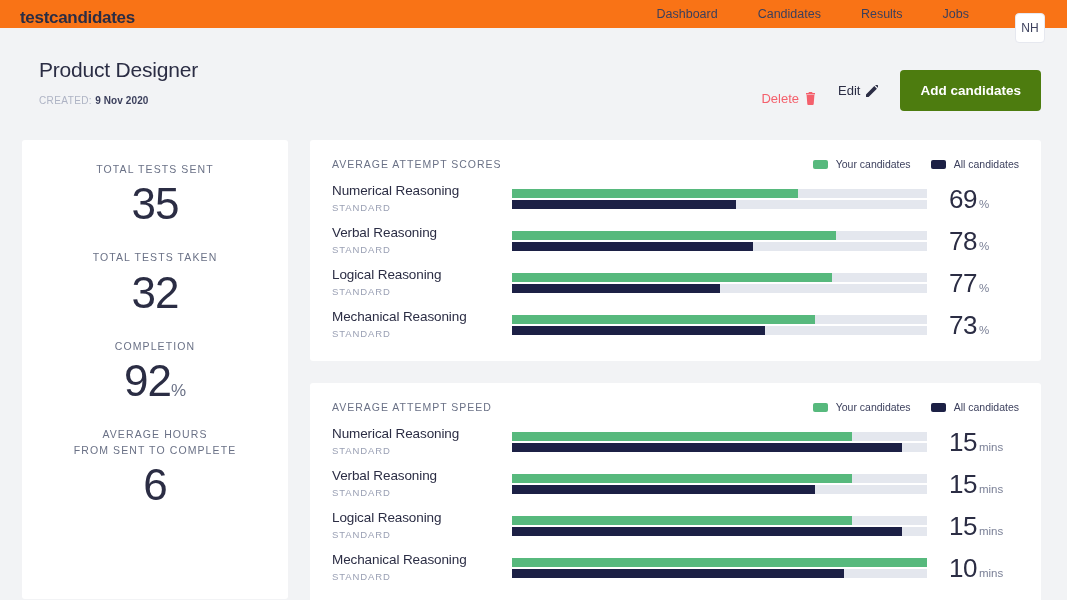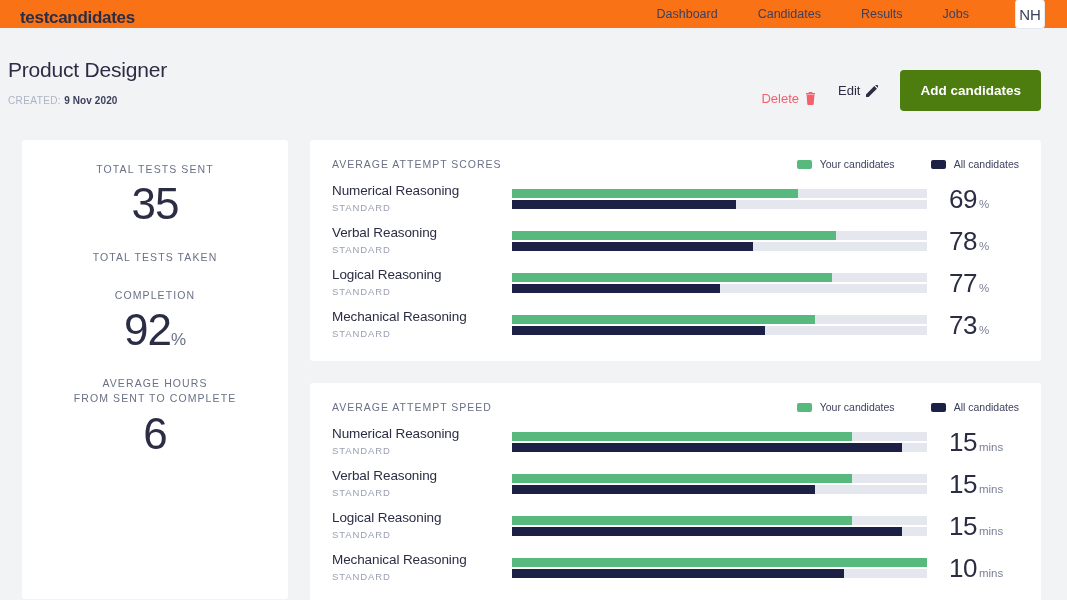--- a/index.html
+++ b/index.html
@@ -38,30 +38,30 @@
     font-size: 12.5px;
     color: #3b3f5c;
     white-space: nowrap;
   }
   .avatar-box {
     width: 30px; height: 30px;
     border: 1px solid #e6e8ef;
     border-radius: 4px;
     background: #fff;
     display: flex; align-items: center; justify-content: center;
-    font-size: 15px;
+    font-size: 12px;
     color: #3b3f5c;
     margin-left: 6px;
     position: relative;
-    top: 0;
+    top: 14px;
   }
 
   
   .page-head {
-    padding: 30px 26px 0 8px;
+    padding: 30px 26px 0 39px;
     display: flex;
     align-items: flex-start;
     height: 112px;
   }
   .title-block { flex: 1; }
   .page-title {
     font-size: 21px;
     color: #2b2d44;
     font-weight: normal;
     letter-spacing: -0.2px;
@@ -149,21 +149,21 @@
   }
   .chart-title {
     font-size: 10.5px;
     letter-spacing: 1px;
     color: #6a7186;
   }
   .legend {
     margin-left: auto;
     display: flex;
     align-items: center;
-    gap: 36px;
+    gap: 20px;
   }
   .legend-item { display: flex; align-items: center; gap: 8px; }
   .swatch { width: 15px; height: 9px; border-radius: 2px; }
   .legend-text { font-size: 10.5px; color: #3b3f5c; }
 
   
   .row {
     display: flex;
     align-items: flex-start;
     margin-bottom: 9px;
@@ -257,20 +257,21 @@
 
 <div class="content">
 
   <div class="card stats-card">
     <div class="stat">
       <div class="stat-label">TOTAL TESTS SENT</div>
       <div class="stat-value"><span>35</span></div>
     </div>
     <div class="stat">
       <div class="stat-label">TOTAL TESTS TAKEN</div>
+      <div class="stat-value"><span>32</span></div>
     </div>
     <div class="stat">
       <div class="stat-label">COMPLETION</div>
       <div class="stat-value"><span>92</span><span class="stat-unit">%</span></div>
     </div>
     <div class="stat">
       <div class="stat-label">
         <div>AVERAGE HOURS</div>
         <div>FROM SENT TO COMPLETE</div>
       </div>

